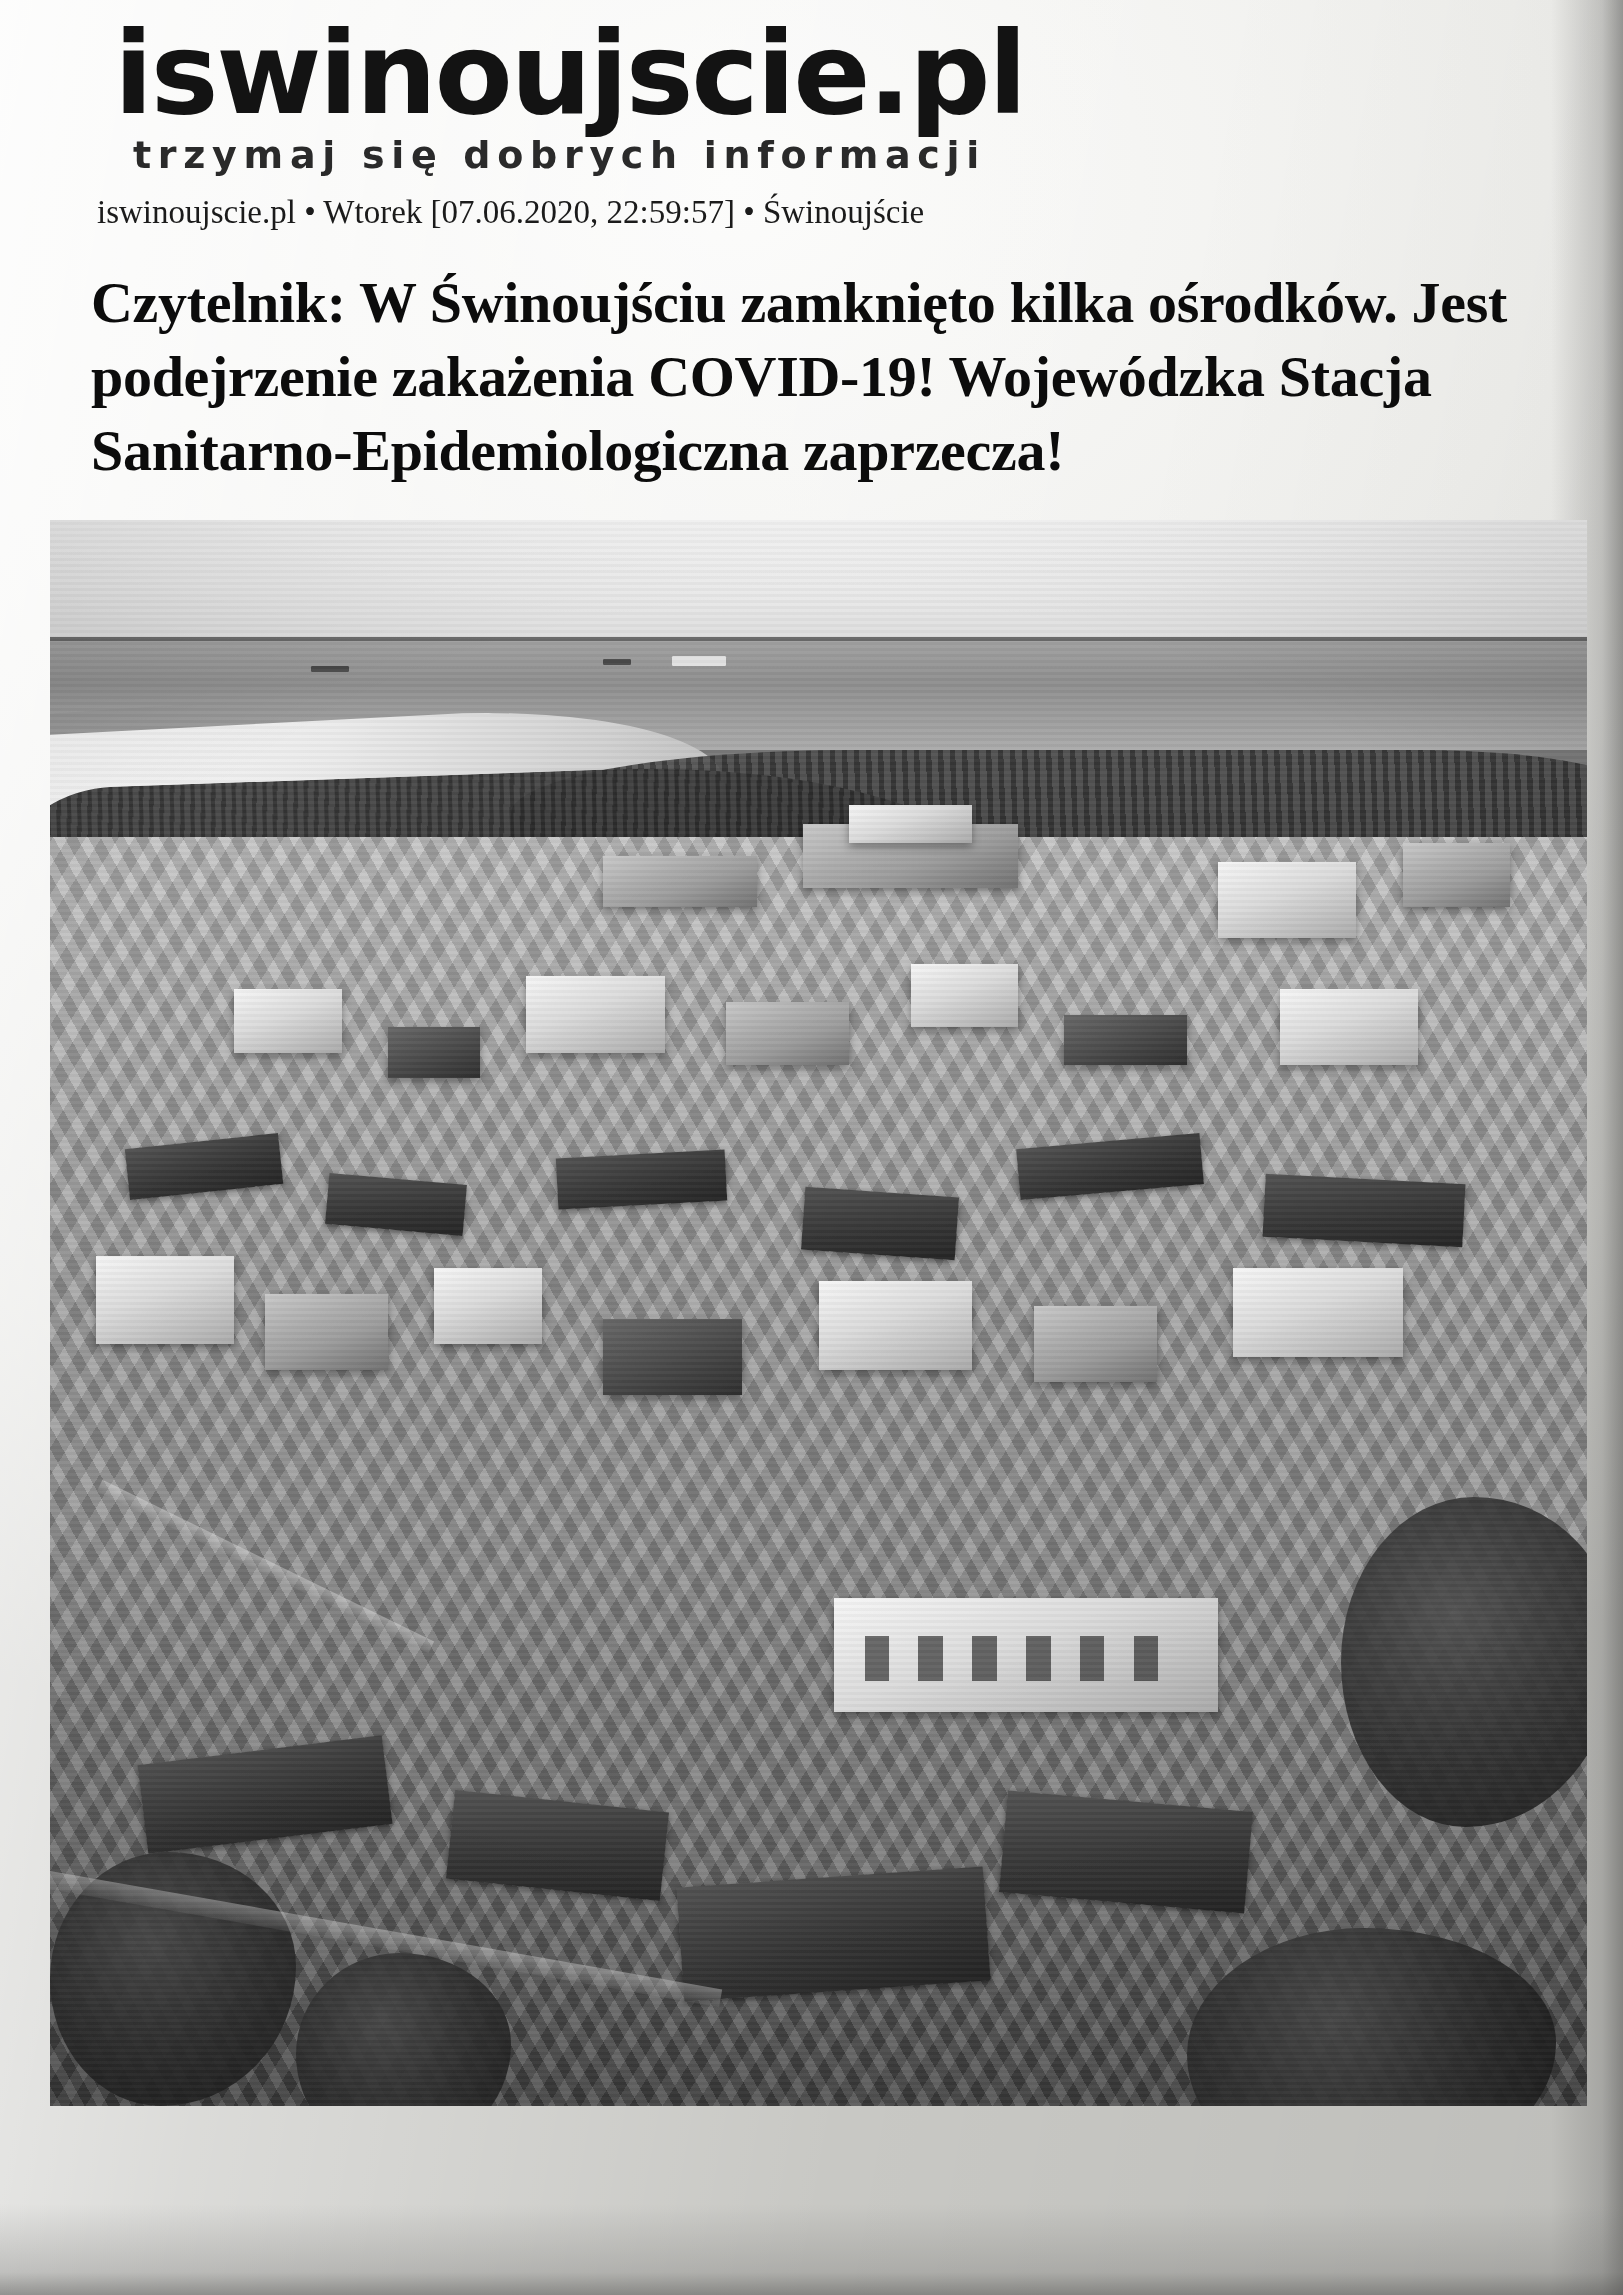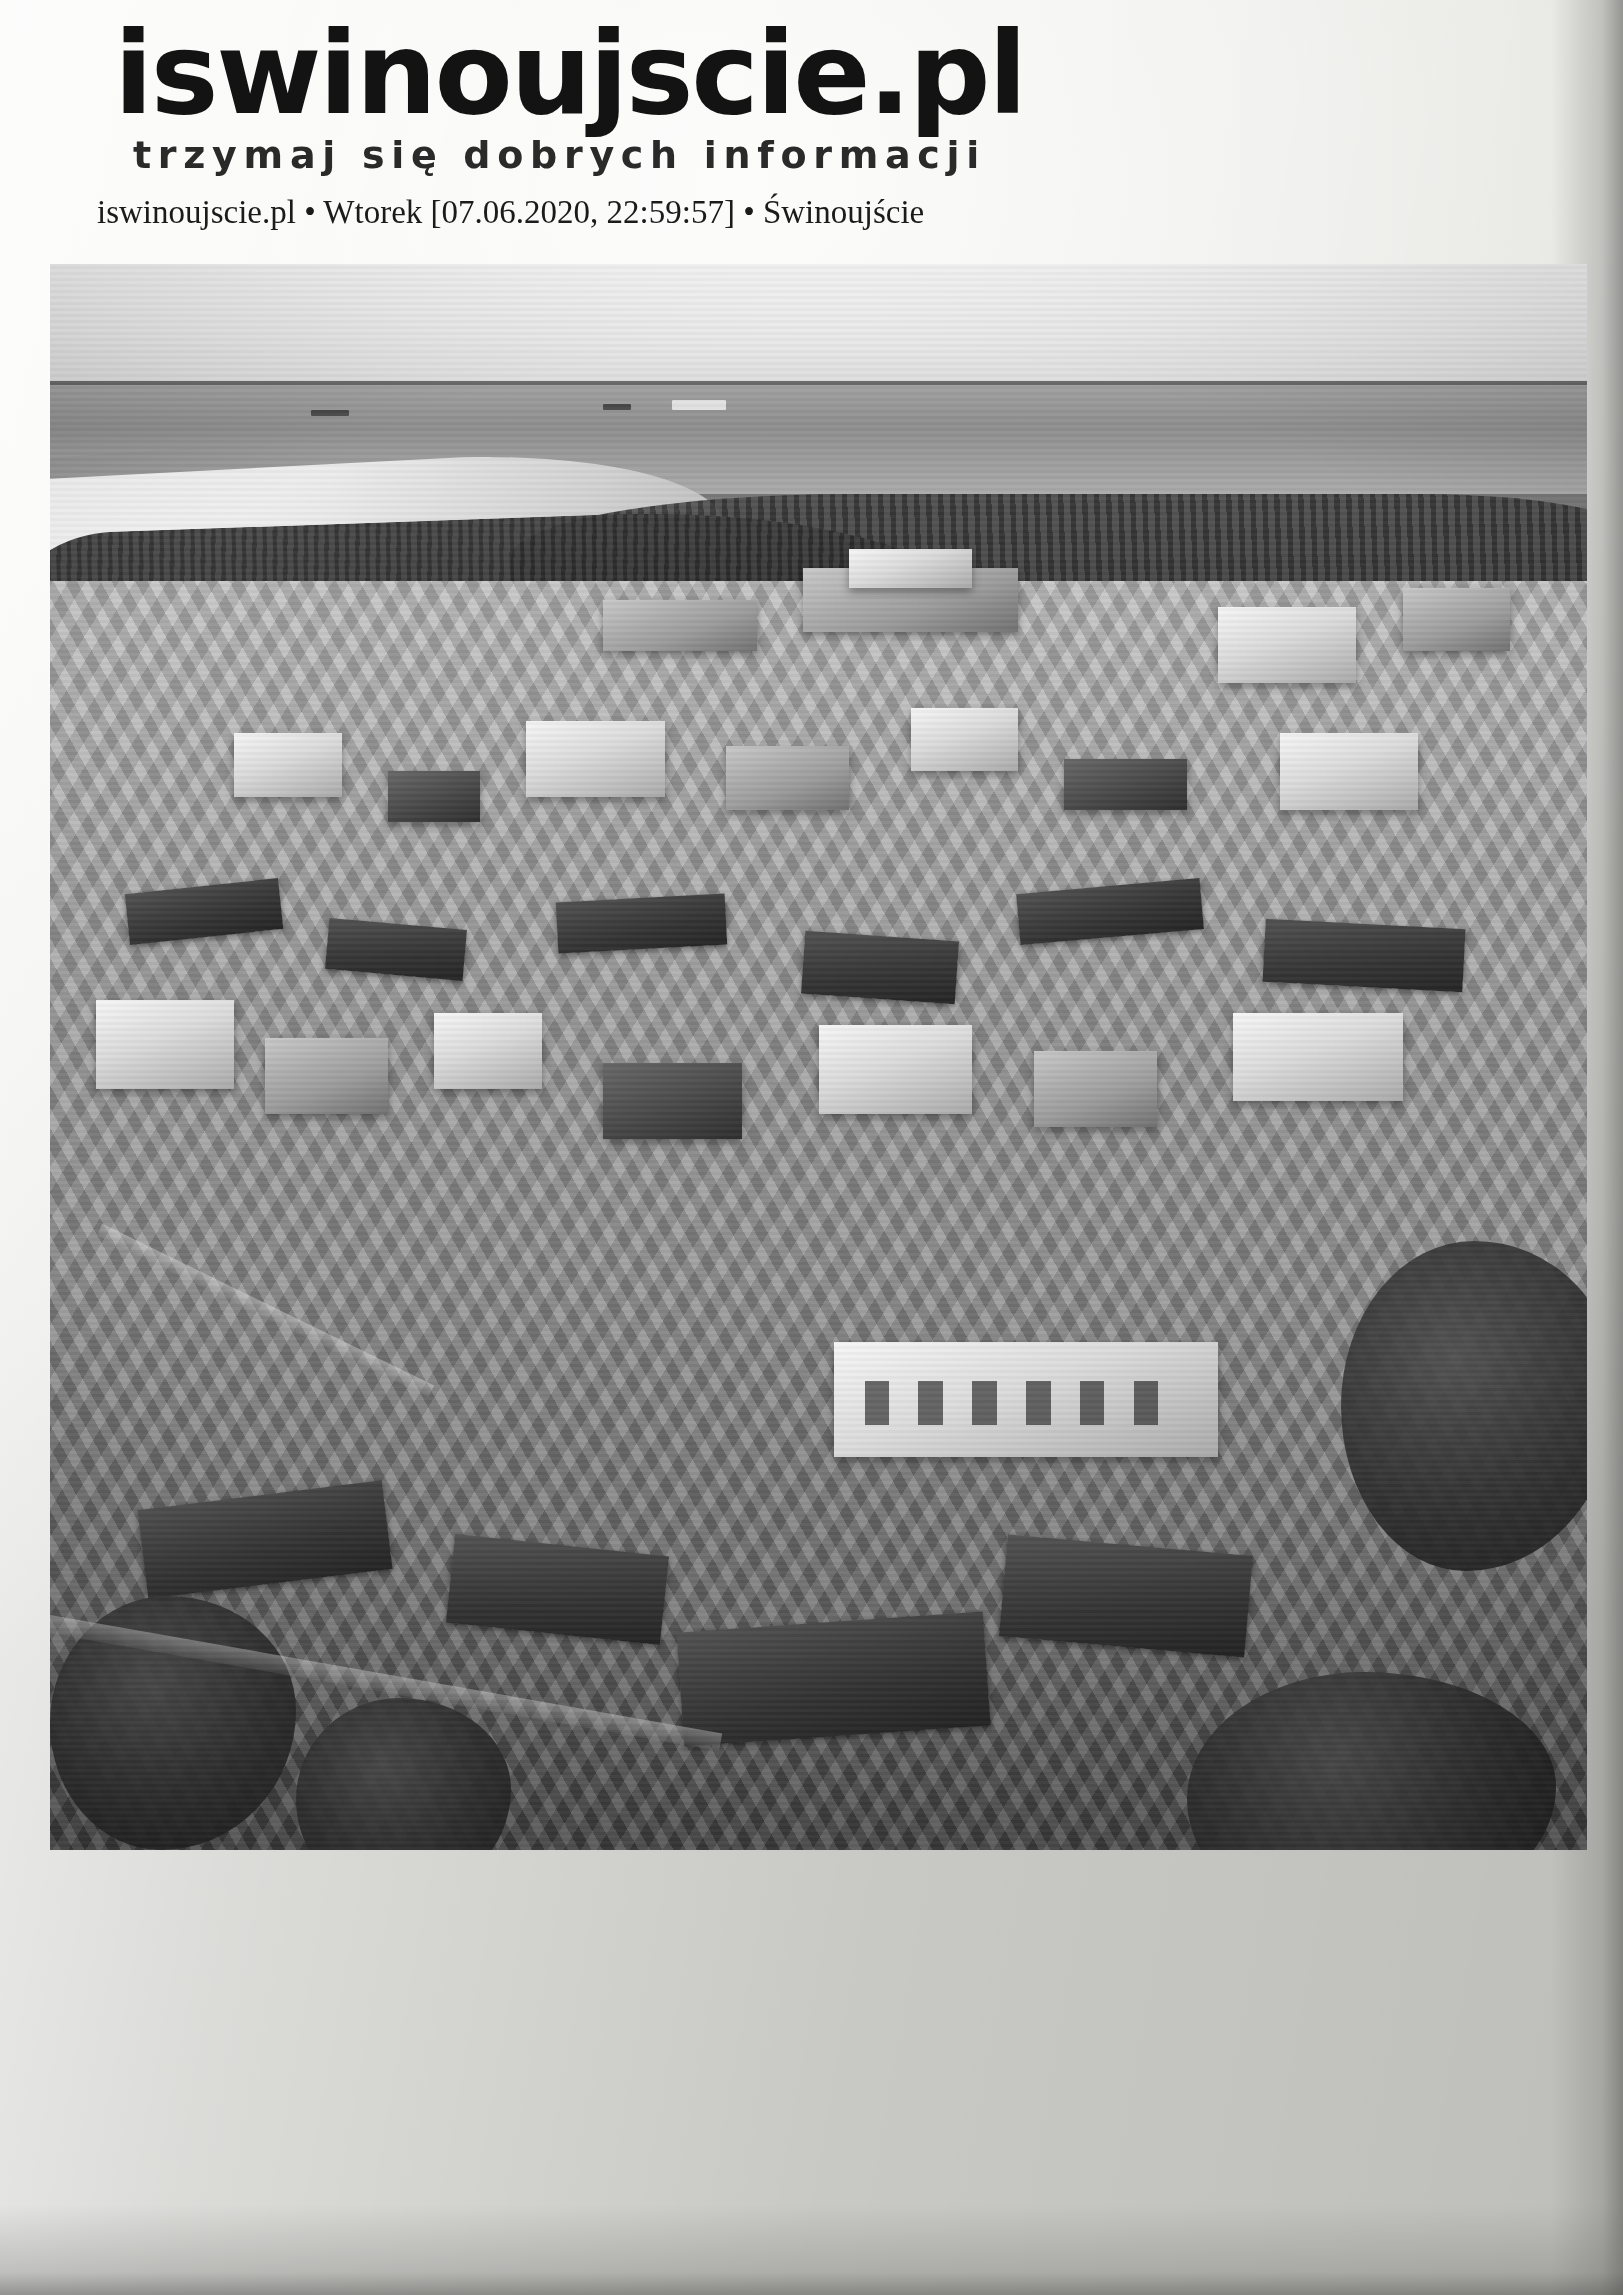--- a/index.html
+++ b/index.html
@@ -265,20 +265,21 @@
   <div class="content">
 
     <div class="masthead">
       <div class="site-logo">iswinoujscie.pl</div>
 
       <div class="site-tagline">trzymaj się dobrych informacji</div>
 
       <div class="byline">iswinoujscie.pl • Wtorek [07.06.2020, 22:59:57] • Świnoujście</div>
     </div>
 
+    <h1 class="headline">Czytelnik: W Świnoujściu zamknięto kilka ośrodków. Jest podejrzenie zakażenia COVID-19! Wojewódzka Stacja Sanitarno-Epidemiologiczna zaprzecza!</h1>
 
     <div class="photo-wrap">
       <div class="photo">
 
         <div class="sky"></div>
         <div class="sea"></div>
         <div class="horizon-line"></div>
 
         <div class="ship" style="left:17%; top:9.2%; width:38px;"></div>
         <div class="ship" style="left:36%; top:8.8%; width:28px;"></div>

